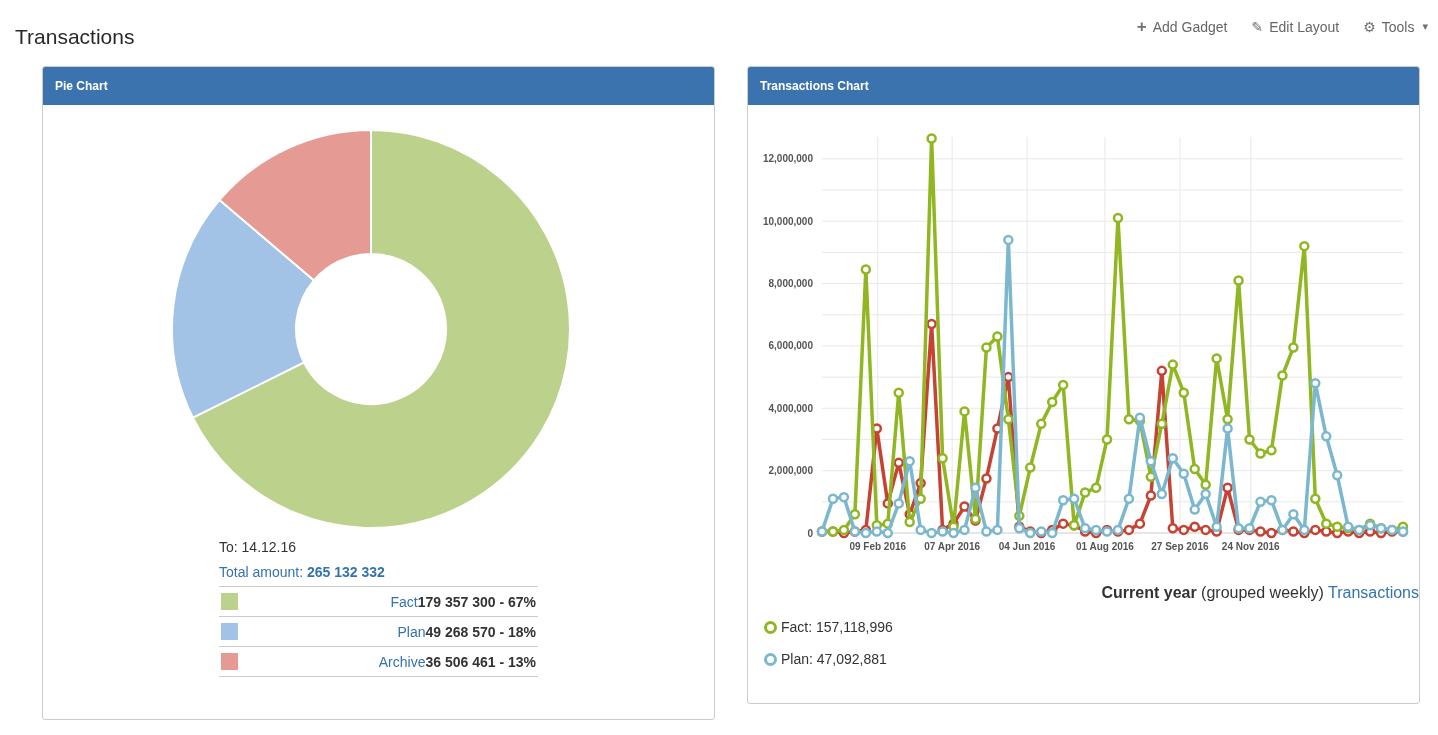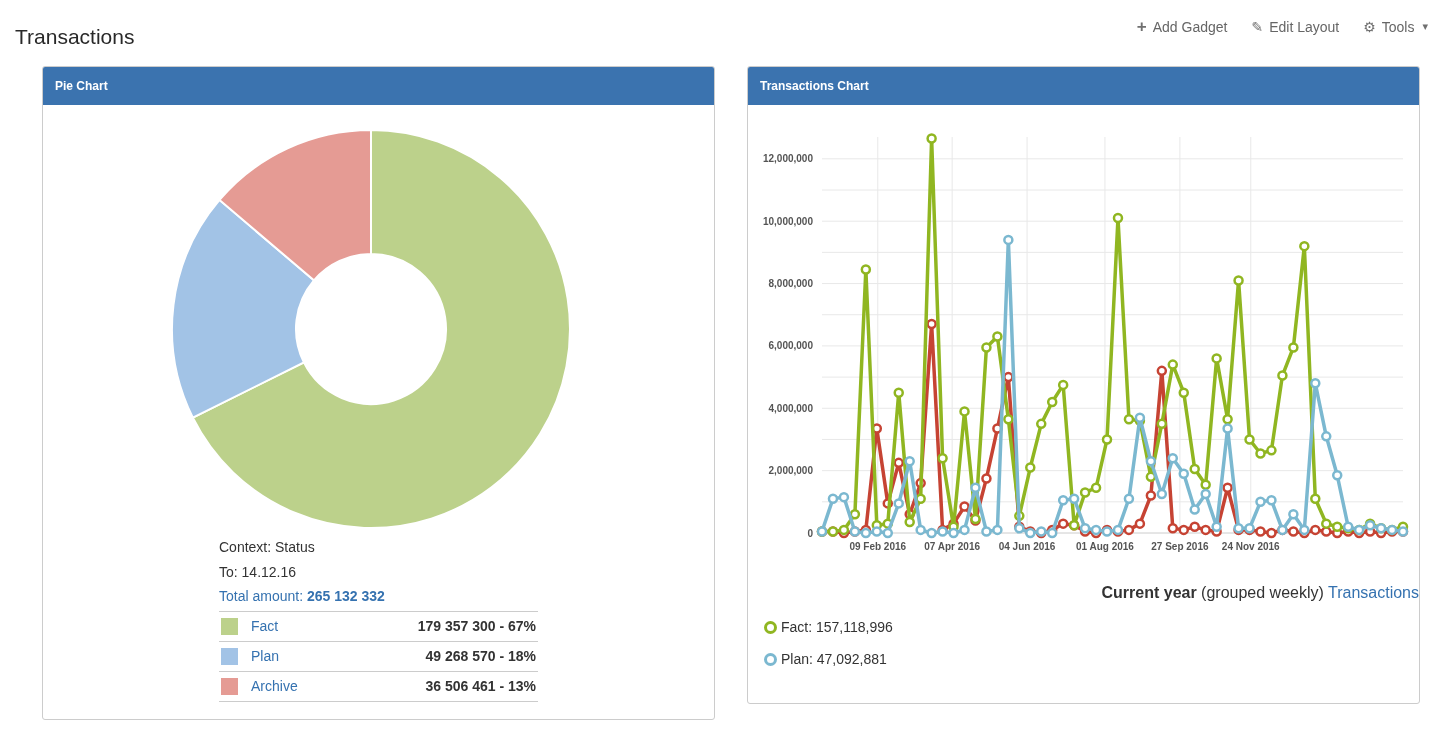--- a/index.html
+++ b/index.html
@@ -18,21 +18,21 @@
   .gadget{position:absolute;background:#fff;border:1px solid #cccccc;border-radius:3px;overflow:hidden;}
   .gadget-left{left:42px;top:66px;width:671px;height:652px;}
   .gadget-right{left:747px;top:66px;width:671px;height:636px;}
   .gadget-header{height:22px;background:#3b73af;color:#fff;font-size:12px;font-weight:bold;
                  line-height:22px;padding:8px 12px;}
 
   .pie-info{margin:2px 0 0 176px;font-size:14px;line-height:24.5px;color:#333;}
   .pie-info .total-line{color:#3572b0;}
   .pie-info .total-value{font-weight:bold;}
 
-  .pie-table{margin:2px 0 4px 176px;width:319px;font-size:14px;}
+  .pie-table{margin:2px 0 4px 176px;width:319px;font-size:14px;text-align:right;}
   .pie-table .p-row{display:flex;align-items:center;border-top:1px solid #ccc;padding:6px 2px;}
   .pie-table .p-row:last-child{border-bottom:1px solid #ccc;}
   .swatch{width:17px;height:17px;margin-right:13px;flex:none;}
   .p-label{flex:1;color:#3572b0;cursor:pointer;}
   .p-value{color:#333;font-weight:bold;}
 
   .chart-caption{margin:16px 0 0 18px;font-size:16px;line-height:20px;color:#333;text-align:right;}
   .chart-caption .cap-bold{font-weight:bold;}
   .chart-caption .cap-link{color:#3572b0;cursor:pointer;}
 
@@ -68,21 +68,20 @@
 <div class="gadget gadget-left">
   <div class="gadget-header">Pie Chart</div>
 
   <svg id="pie-svg" width="669" height="424">
       <path d="M 328 25 A 199 199 0 1 1 149.85603929490836 312.6889466861726 L 260.8603163171765 257.42548241941176 A 75 75 0 1 0 328 149 Z" fill="#bcd18b" stroke="#ffffff" stroke-width="2"></path>
       <path d="M 149.85603929490836 312.6889466861726 A 199 199 0 0 1 176.52383927501322 94.94197920308102 L 270.9109947016382 175.3600424132215 A 75 75 0 0 0 260.8603163171765 257.42548241941176 Z" fill="#a2c3e6" stroke="#ffffff" stroke-width="2"></path>
       <path d="M 176.52383927501322 94.94197920308102 A 199 199 0 0 1 327.99999999999994 25 L 328 149 A 75 75 0 0 0 270.9109947016382 175.3600424132215 Z" fill="#e59b94" stroke="#ffffff" stroke-width="2"></path>
     </svg>
 
   <div class="pie-info">
-    <div>Context: Status</div>
     <div>To: 14.12.16</div>
     <div class="total-line">
       <span>Total amount:</span>
       <span class="total-value">265 132 332</span>
     </div>
   </div>
 
   <div class="pie-table">
     <div class="p-row">
       <span class="swatch" style="background: rgb(188, 209, 139);"></span>

